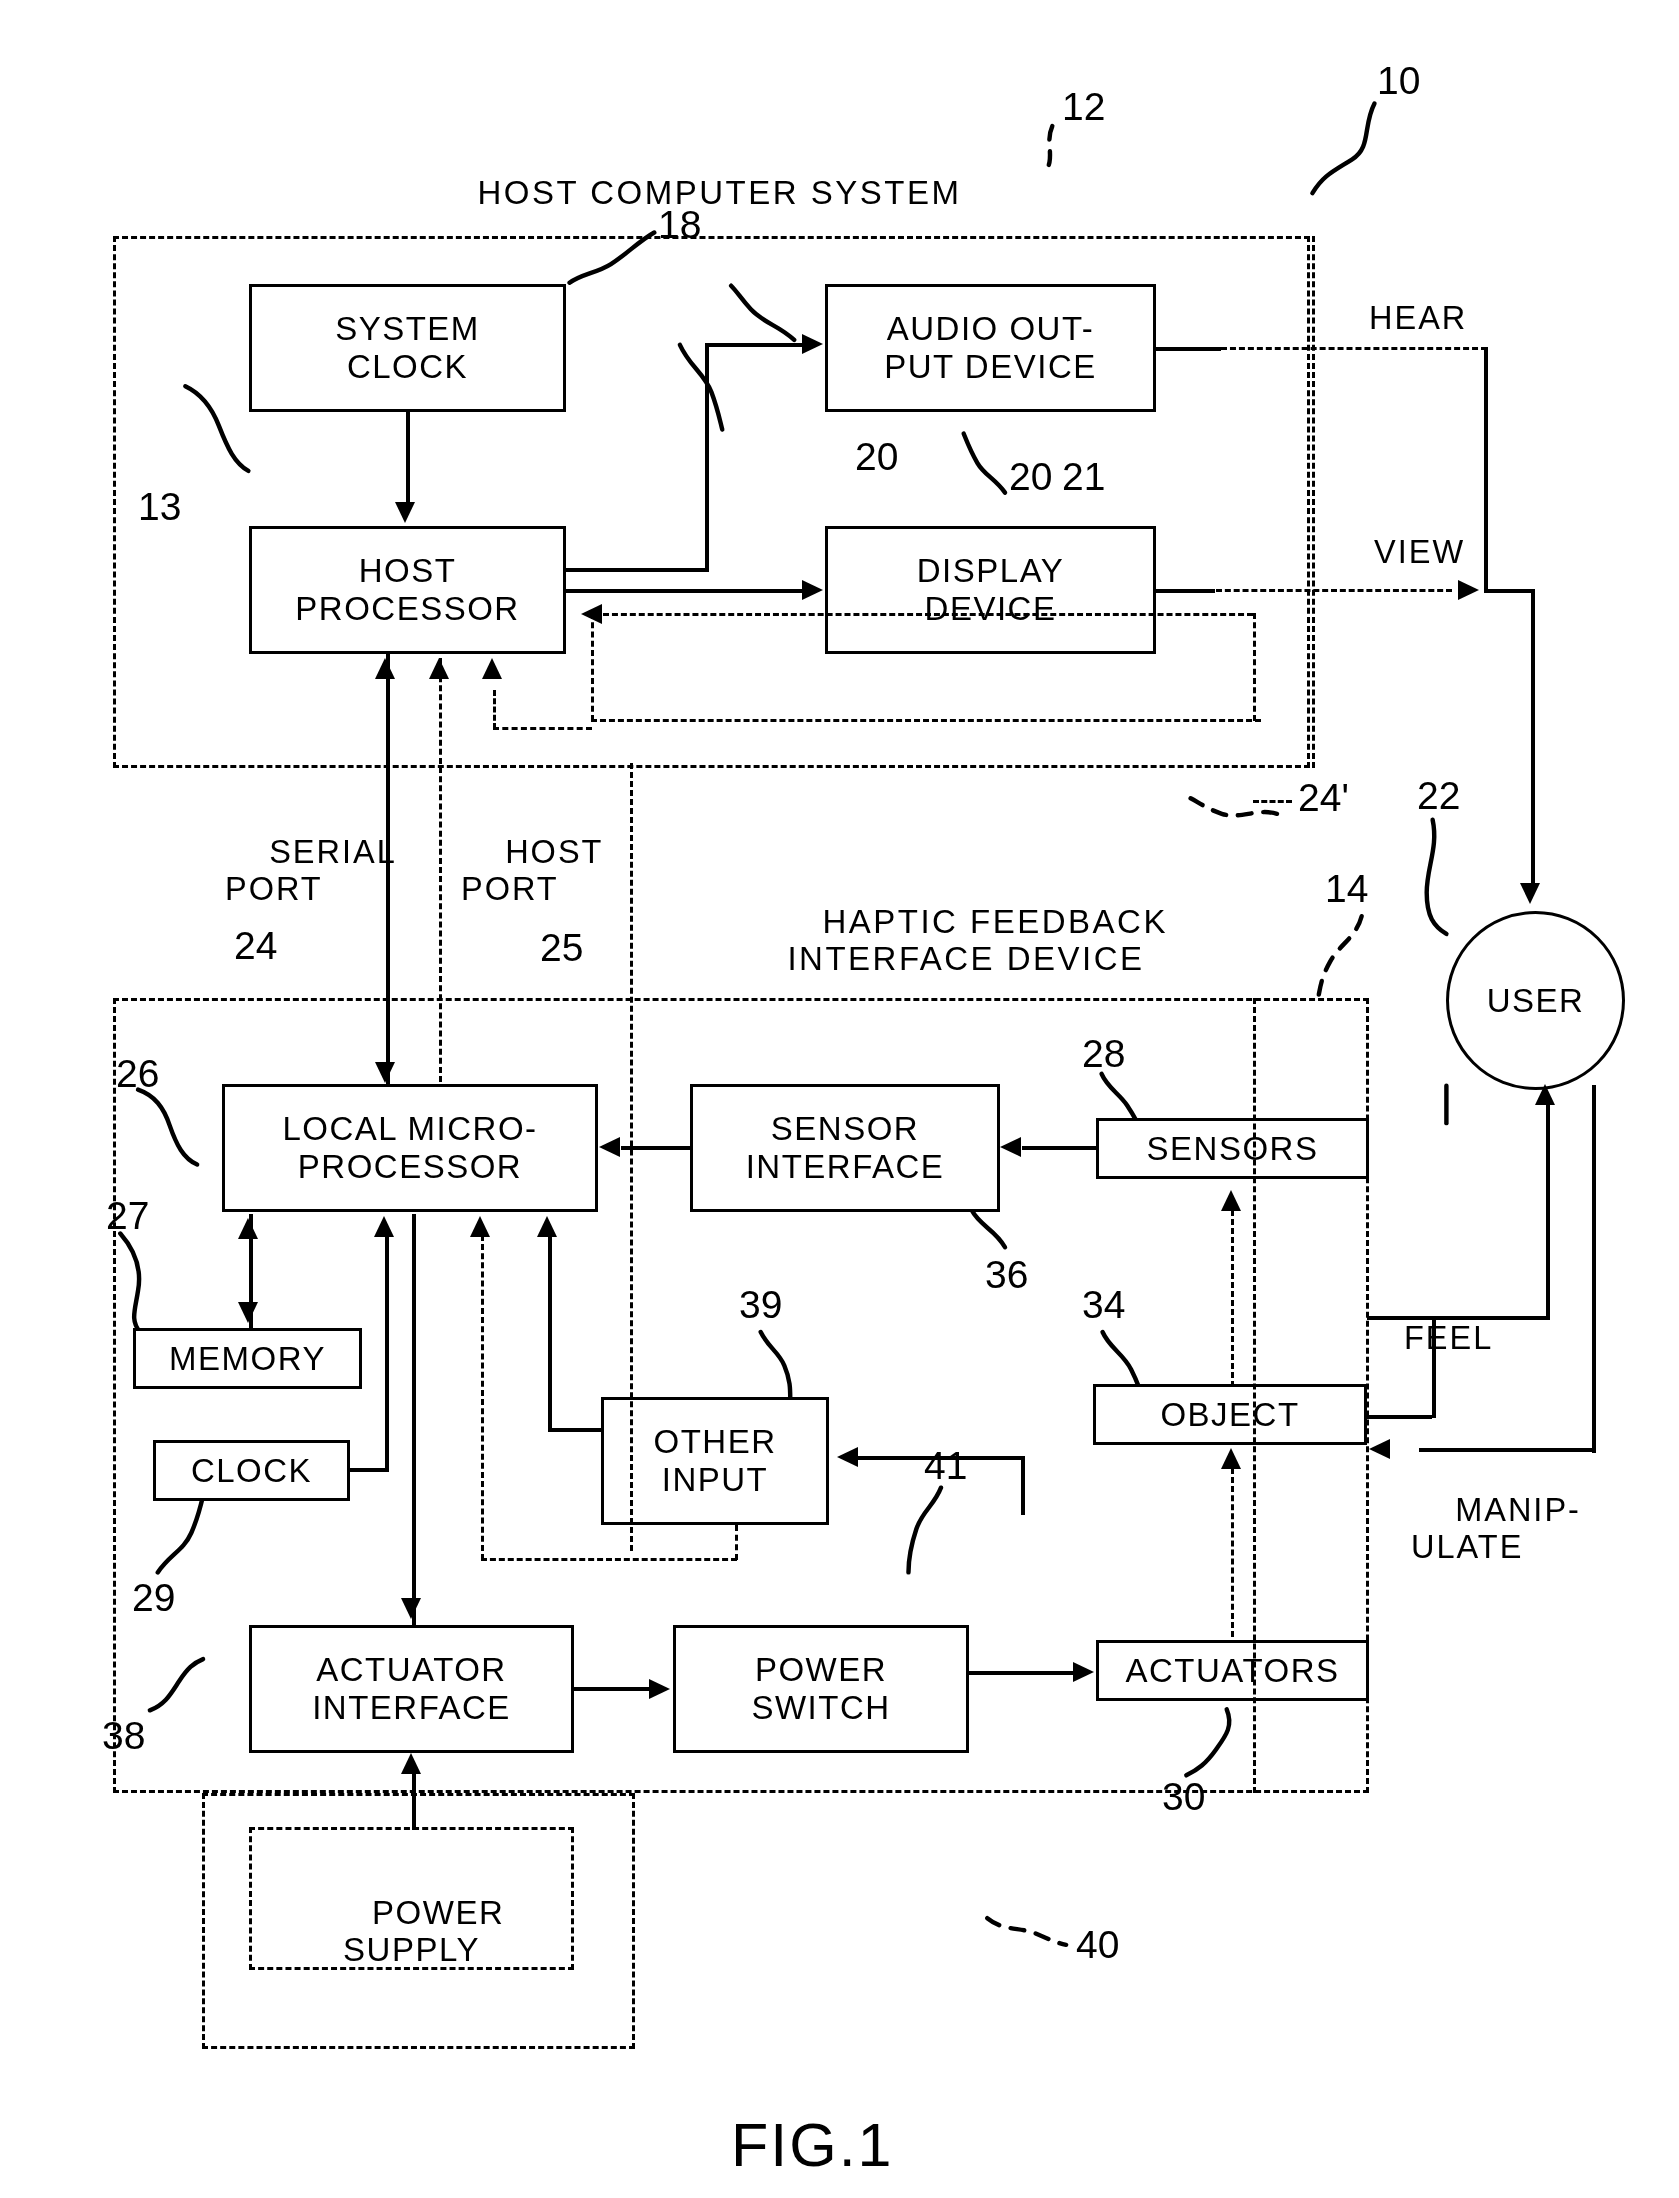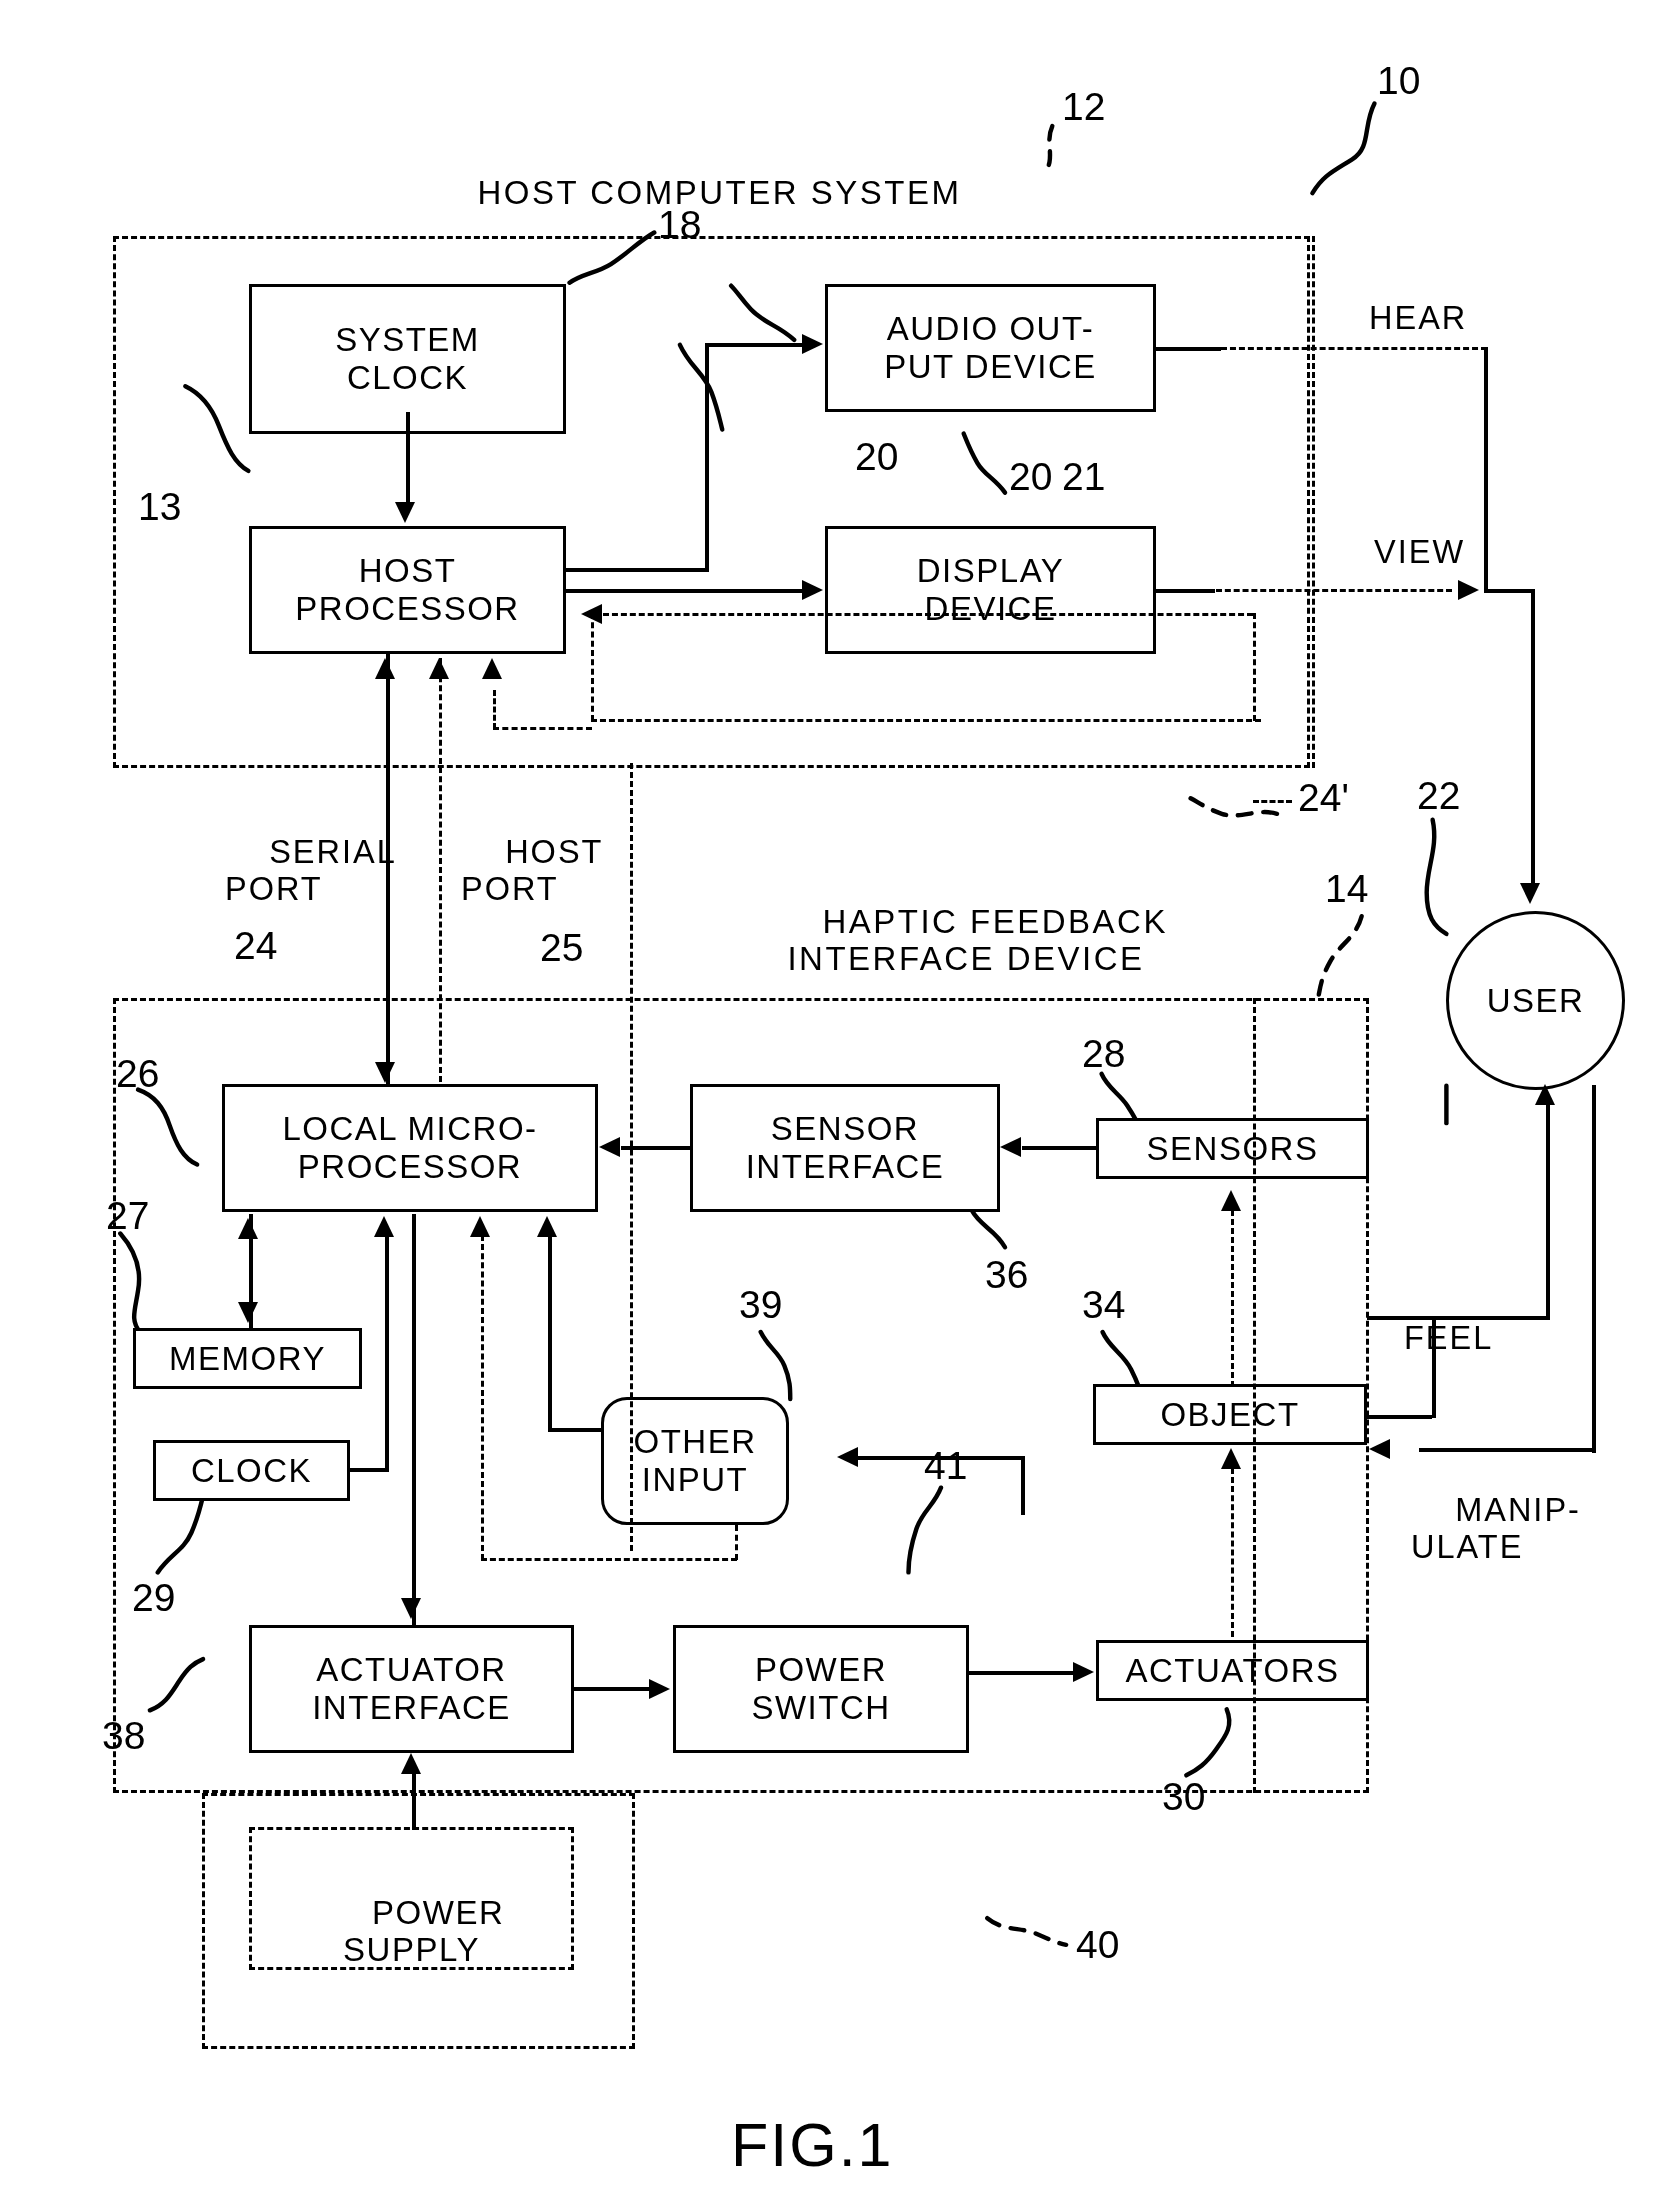--- a/index.html
+++ b/index.html
@@ -110,21 +110,21 @@
   <div class="txt blk-label" style="left:249px;top:1858px;width:325px;">
      <span>POWER</span><br><span>SUPPLY</span>
   </div>
 
   <div class="txt sect-label" style="left:414px;top:175px;width:611px;">HOST COMPUTER SYSTEM</div>
 
   <div class="txt sect-label" style="left:690px;top:867px;width:552px;">
      <span>HAPTIC FEEDBACK</span><br><span>INTERFACE DEVICE</span>
   </div>
 
-  <div class="box" style="left:249px;top:284px;width:317px;height:150px;">
+  <div class="box" style="left:249px;top:284px;width:317px;height:128px;">
     <div class="blk-label">
       <span>SYSTEM</span><br><span>CLOCK</span>
     </div>
   </div>
 
   <div class="box" style="left:825px;top:284px;width:331px;height:128px;">
     <div class="blk-label">
       <span>AUDIO OUT-</span><br><span>PUT DEVICE</span>
     </div>
   </div>
@@ -158,21 +158,21 @@
   </div>
 
   <div class="box" style="left:133px;top:1328px;width:229px;height:61px;">
     <div class="blk-label">MEMORY</div>
   </div>
 
   <div class="box" style="left:153px;top:1440px;width:197px;height:61px;">
     <div class="blk-label">CLOCK</div>
   </div>
 
-  <div class="box" style="left:601px;top:1397px;width:188px;height:128px;border-radius:26px;">
+  <div class="box" style="left:601px;top:1397px;width:228px;height:128px;">
     <div class="blk-label">
       <span>OTHER</span><br><span>INPUT</span>
     </div>
   </div>
 
   <div class="box" style="left:1093px;top:1384px;width:274px;height:61px;">
     <div class="blk-label">OBJECT</div>
   </div>
 
   <div class="box" style="left:249px;top:1625px;width:325px;height:128px;">

